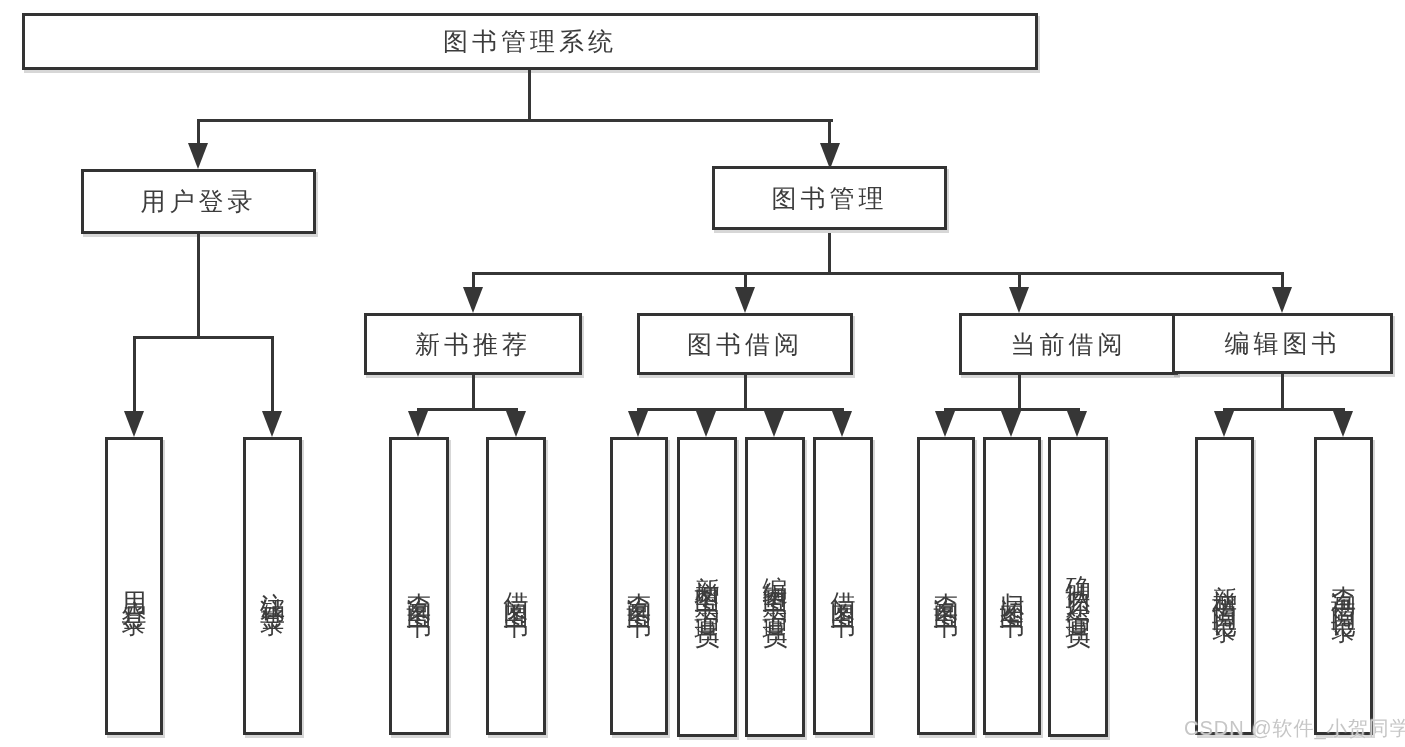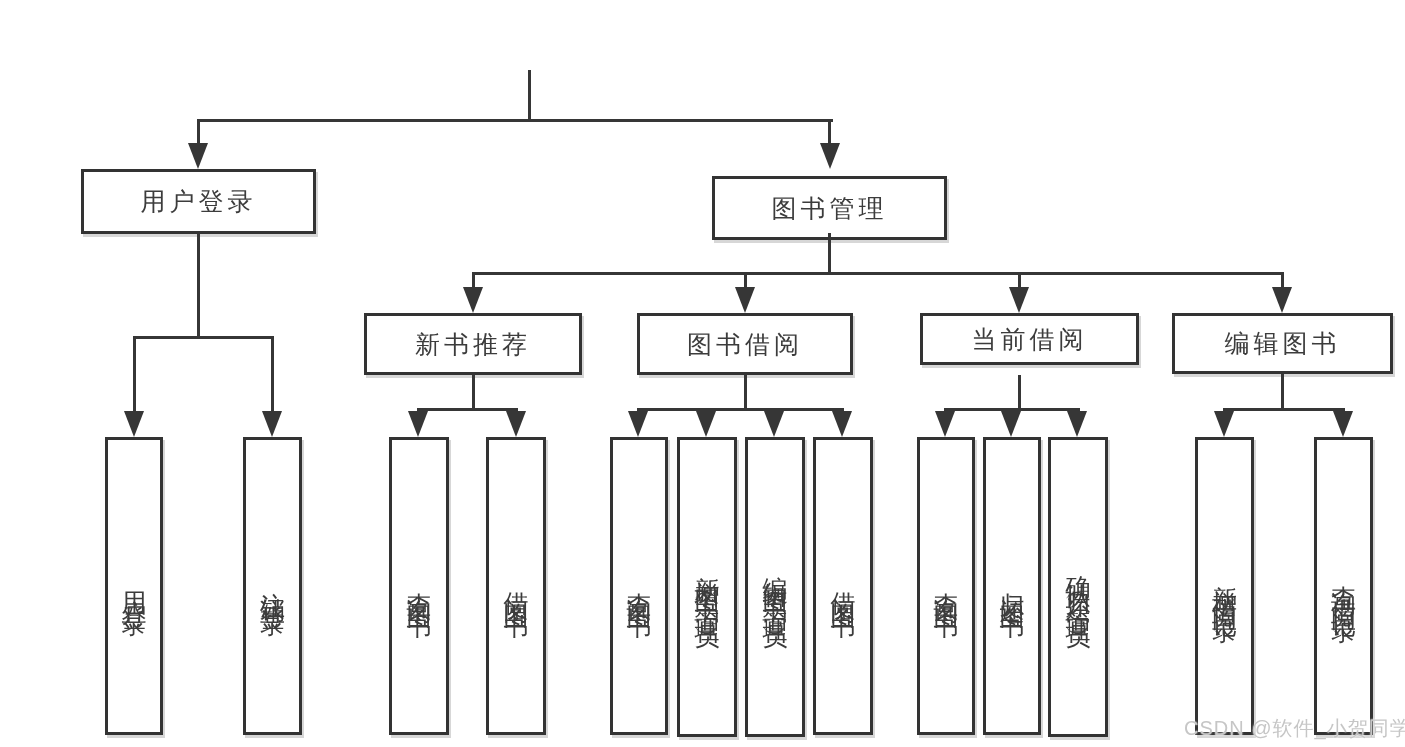--- a/index.html
+++ b/index.html
@@ -57,35 +57,38 @@
     text-shadow: 0 0 2px #ffffff;
     white-space: nowrap;
     z-index: 5;
   }
 </style>
 </head>
 <body>
 
 <div class="canvas">
 
+  <div class="box" style="left:22px;top:13px;width:1016px;height:57px">
+    <span class="htext">图书管理系统</span>
+  </div>
 
   <div class="box" style="left:81px;top:169px;width:235px;height:65px">
     <span class="htext">用户登录</span>
   </div>
-  <div class="box" style="left:712px;top:176px;width:235px;height:64px">
+  <div class="box" style="left:712px;top:166px;width:235px;height:64px">
     <span class="htext">图书管理</span>
   </div>
 
   <div class="box" style="left:364px;top:313px;width:218px;height:62px">
     <span class="htext">新书推荐</span>
   </div>
   <div class="box" style="left:637px;top:313px;width:216px;height:62px">
     <span class="htext">图书借阅</span>
   </div>
-  <div class="box" style="left:920px;top:313px;width:219px;height:52px">
+  <div class="box" style="left:959px;top:313px;width:219px;height:62px">
     <span class="htext">当前借阅</span>
   </div>
   <div class="box" style="left:1172px;top:313px;width:221px;height:61px">
     <span class="htext">编辑图书</span>
   </div>
 
   <div class="box" style="left:105px;top:437px;width:58px;height:298px">
     <span class="vtext">用户登录</span>
   </div>
   <div class="box" style="left:243px;top:437px;width:59px;height:298px">

